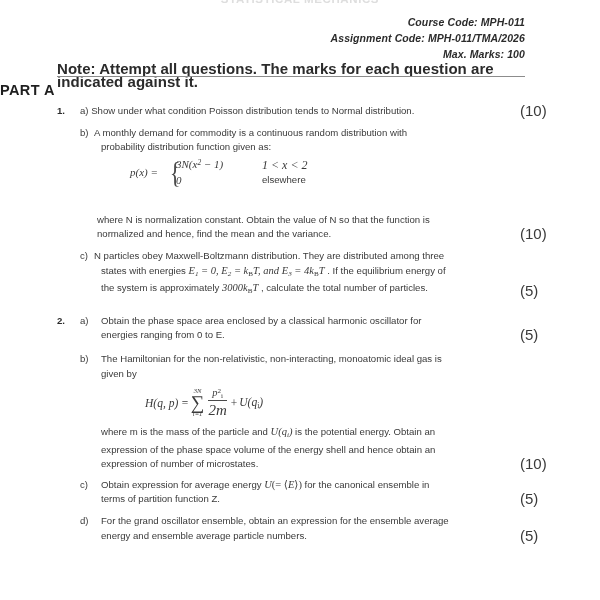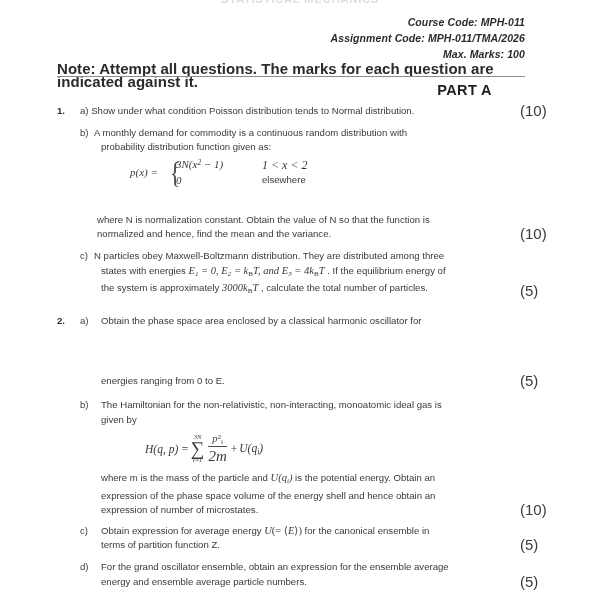--- a/index.html
+++ b/index.html
@@ -75,21 +75,21 @@
     width: 468px;
     height: 1px;
     background: #8c8c8c;
   }
 
   .part-heading {
     position: absolute;
     top: 82px;
     left: 0;
     width: 492px;
-    text-align: right;
+    text-align: left;
     font-size: 14.5px;
     font-weight: bold;
     color: #1f1f1f;
     letter-spacing: .4px;
   }
 
   
   .body {
     position: absolute;
     top: 104px;
@@ -310,21 +310,21 @@
         <span class="marks" style="bottom:0;">(5)</span>
       </div>
     </div>
 
     <div class="qblock" style="margin-top:15px;">
 
       <div class="row" style="padding-left:80px;">
         <span class="qnum">2.</span>
         <span class="plabel" style="position:absolute; left:80px;">a)</span>
         <span class="ptext" style="display:block; padding-left:21px;">Obtain the phase space area enclosed by a classical harmonic oscillator for</span>
-        <span class="ptext" style="display:block; padding-left:21px;margin-top:46px;">energies ranging from 0 to E.</span>
+        <span class="ptext" style="display:block; padding-left:21px;">energies ranging from 0 to E.</span>
         <span class="marks" style="bottom:0;">(5)</span>
       </div>
 
       <div class="row" style="margin-top:9px; padding-left:80px;">
         <span class="plabel" style="position:absolute; left:80px;">b)</span>
         <span class="ptext" style="display:block; padding-left:21px;">The Hamiltonian for the non-relativistic, non-interacting, monoatomic  ideal gas is</span>
         <span class="ptext" style="display:block; padding-left:21px;">given by</span>
       </div>
 
       <div class="hamiltonian">

